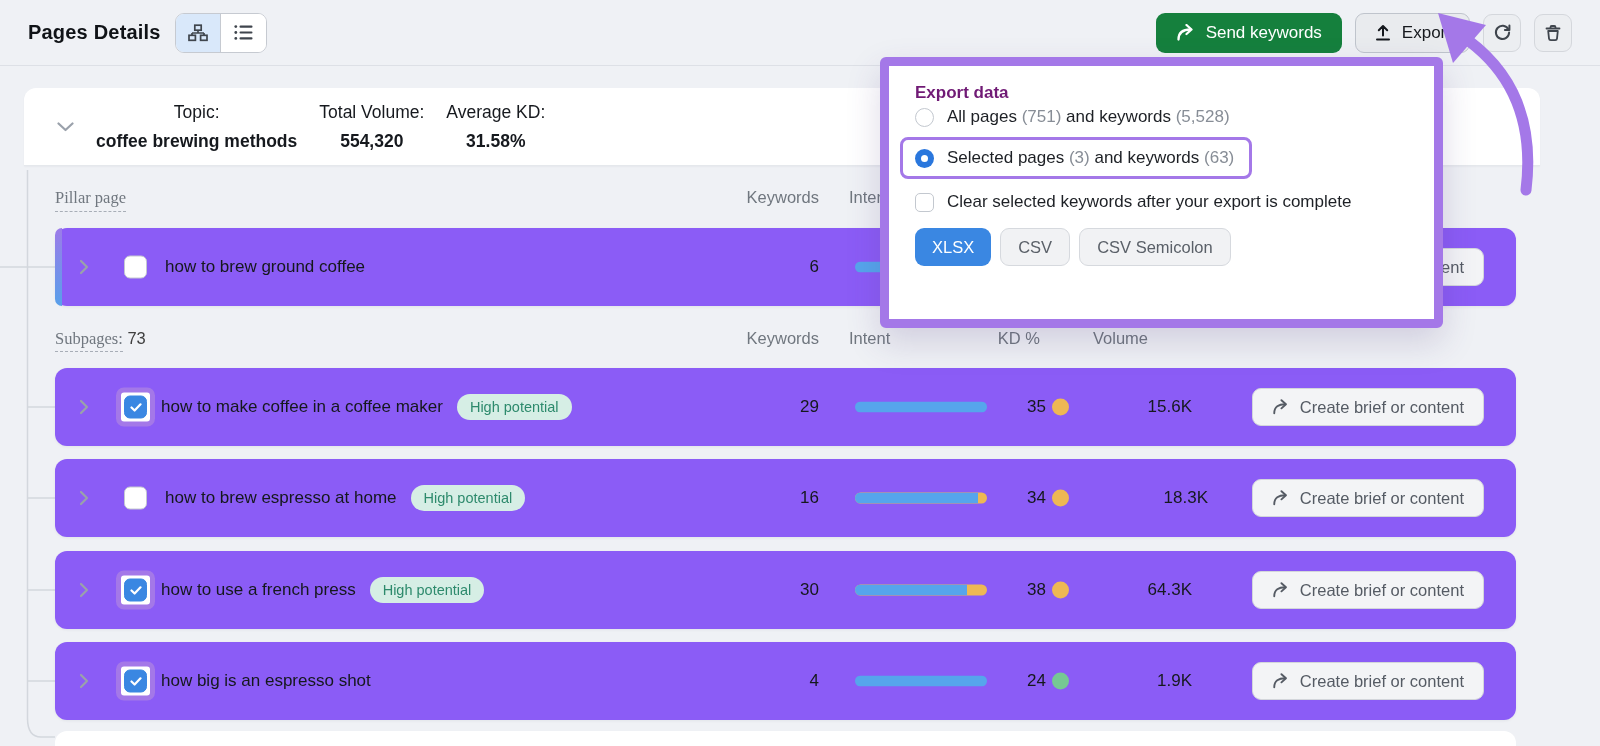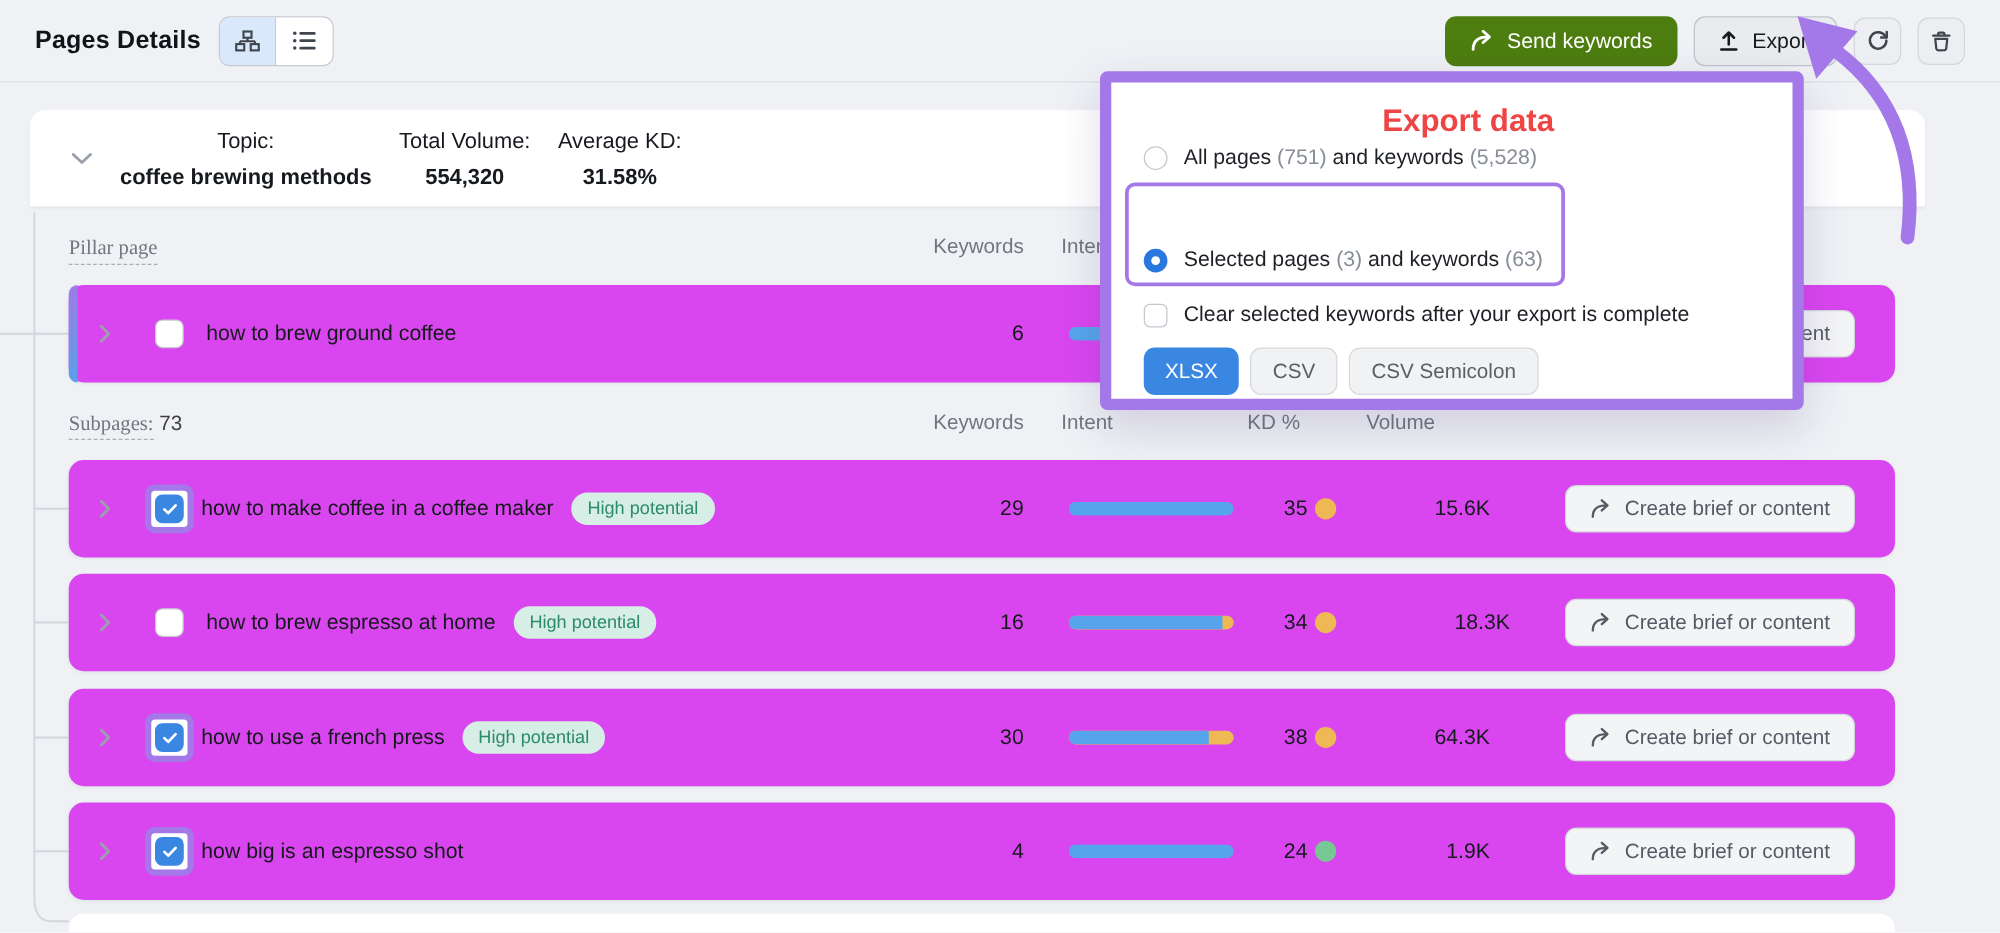--- a/index.html
+++ b/index.html
@@ -11,21 +11,21 @@
   .topbar { position:absolute; top:0; left:0; width:1600px; height:66px;
             display:flex; align-items:center; padding:0 28px; border-bottom:1px solid #dde0e6; z-index:5; }
   .page-title { font-size:20px; font-weight:700; color:#101317; letter-spacing:.2px; }
   .view-toggle { display:flex; margin-left:14px; border:1px solid #c6cad1; border-radius:9px; overflow:hidden; background:#fff; }
   .seg { width:45px; height:38px; display:flex; align-items:center; justify-content:center;
          background:#fff; border:none; cursor:pointer; }
   .seg.active { background:#d9e8fa; border-right:1px solid #c6cad1; }
   .topbar-actions { margin-left:auto; display:flex; align-items:center; gap:13px; }
   .btn { display:flex; align-items:center; gap:10px; height:40px; border-radius:9px;
          font-size:17px; cursor:pointer; border:none; font-family:inherit; }
-  .btn-blue { background:#4d7c0f; color:#fff; padding:0 20px; }
+  .btn-blue { background:#15803d; color:#fff; padding:0 20px; }
   .btn-gray { background:#e9ebee; color:#16191e; padding:0 18px; border:1px solid #bfc4cc; }
   .icon-btn { width:38px; height:38px; border-radius:9px; background:#eceef1; border:1px solid #d4d7dc;
               display:flex; align-items:center; justify-content:center; cursor:pointer; }
 
   
   .topic-card { position:absolute; left:24px; top:88px; width:1516px; height:78px; background:#fff;
                 border-radius:12px 12px 0 0; border-bottom:1px solid #e5e8ec;
                 display:flex; align-items:center; padding:0 0 0 33px; gap:22px;
                 box-shadow:0 1px 2px rgba(25,35,55,.04); }
   .topic-card .grp { display:flex; align-items:center; gap:8px; font-size:17.5px; color:#16191e;flex-direction:column; }
@@ -33,21 +33,21 @@
 
   
   .tree { position:absolute; left:0; top:0; z-index:0; }
 
   
   .colhead { position:absolute; font-size:16.5px; color:#70777f; z-index:1; }
   .dotted { border-bottom:1.5px dashed #a8aeb7; padding-bottom:3px;font-family:Liberation Serif, serif; }
   .subpages-count { color:#404040; }
 
   
-  .row-card { position:absolute; left:55px; width:1461px; height:78px; background:#d946ef; border-radius:12px;
+  .row-card { position:absolute; left:55px; width:1461px; height:78px; background:#8b5cf6; border-radius:12px;
               box-shadow:0 1px 3px rgba(25,35,55,.06); z-index:2; }
   .row-card.pillar::before { content:""; position:absolute; left:0; top:0; bottom:0; width:7px;
               border-radius:12px 0 0 12px; background:linear-gradient(180deg,#9d7be9,#58a0ea); }
   .cell { position:absolute; top:50%; transform:translateY(-50%); }
   .c-chev { left:24px; cursor:pointer; }
   .c-check-plain { left:69px; }
   .c-titlegrp { left:110px; display:flex; align-items:center; gap:14px; }
   .c-titlegrp.tight { left:106px; }
   .row-title { font-size:17px; color:#15181c; white-space:nowrap; }
   .badge { background:#d6eee5; color:#2d8a6c; font-size:14.5px; padding:5px 13px; border-radius:13px; white-space:nowrap; }
@@ -68,30 +68,30 @@
               display:inline-flex; align-items:center; justify-content:center; cursor:pointer; }
   .checkbox.checked { background:#3a87e2; border-color:#3a87e2; }
   .cb-frame { position:absolute; left:61px; top:50%; transform:translateY(-50%);
               border:5px solid #a478e8; background:#fff; border-radius:8px; padding:3px; display:inline-flex; }
   .cb-frame .checkbox { display:flex; }
 
   
   .popup { position:absolute; left:880px; top:57px; width:563px; height:271px; background:#fff;
            border:9px solid #a478e8; border-radius:6px; z-index:20;
            box-shadow:0 14px 34px rgba(70,50,120,.18); padding:17px 0 0 26px; }
-  .popup-title { font-size:25px; font-weight:700; color:#ef4444;text-align:center; }
+  .popup-title { font-size:17px; font-weight:700; color:#701a75; }
   .opt-row { display:flex; align-items:center; gap:13px; margin-top:4px; }
   .radio { width:19px; height:19px; border-radius:50%; border:1.5px solid #c3c8cf; background:#fff; flex:0 0 auto; cursor:pointer; }
   .radio.checked { border:none; background:#2a77dd; position:relative; }
   .radio.checked::after { content:""; position:absolute; left:6px; top:6px; width:7px; height:7px; border-radius:50%; background:#fff; }
   .opt-label { font-size:17px; color:#1d2025; white-space:pre; }
   .opt-label .cnt { color:#878d96; }
   .sel-frame { display:inline-flex; align-items:center; gap:13px; border:3px solid #a478e8; border-radius:8px;
                padding:8px 15px 8px 12px; margin:10px 0 0 -15px; }
-  .sel-frame .opt-row-inner { display:flex; align-items:center; gap:13px;margin-top:41px; }
+  .sel-frame .opt-row-inner { display:flex; align-items:center; gap:13px; }
   .chk-row { display:flex; align-items:center; gap:13px; margin-top:13px; }
   .chk { width:19px; height:19px; border-radius:5px; border:1.5px solid #c3c8cf; background:#fff; flex:0 0 auto; cursor:pointer; }
   .fmt-row { display:flex; align-items:center; gap:9px; margin-top:16px; }
   .fmt { height:38px; padding:0 17px; border-radius:9px; font-size:16.5px; cursor:pointer; font-family:inherit; }
   .fmt.active { background:#3a87e2; color:#fff; border:none; }
   .fmt.plain { background:#f1f2f4; color:#5a6068; border:1px solid #d6d9de; }
 
   .purple-arrow { position:absolute; left:0; top:0; z-index:30; pointer-events:none; }
   svg.ic { display:block; }
 </style>

